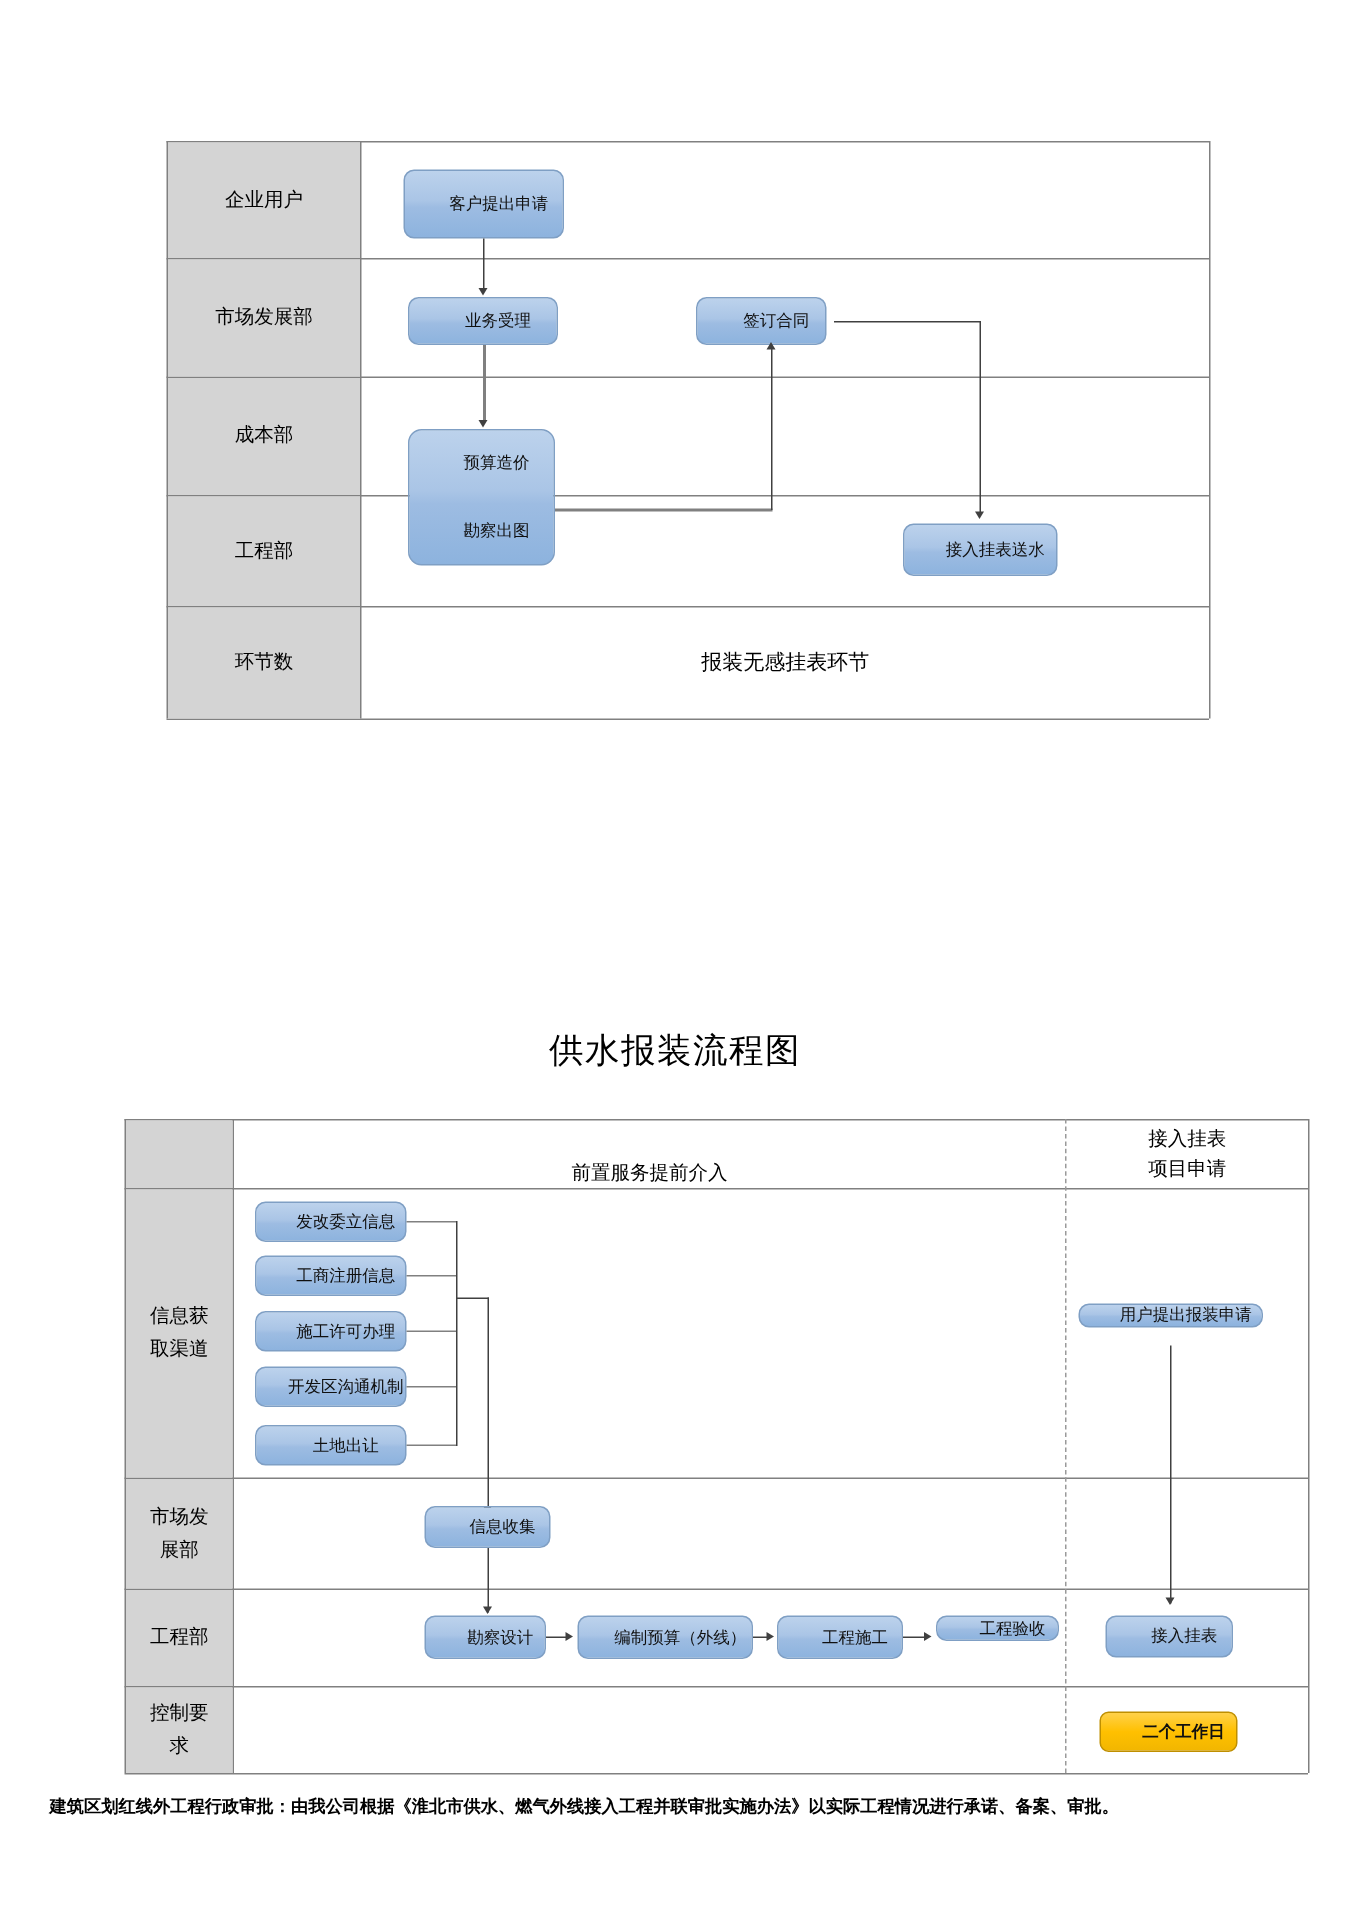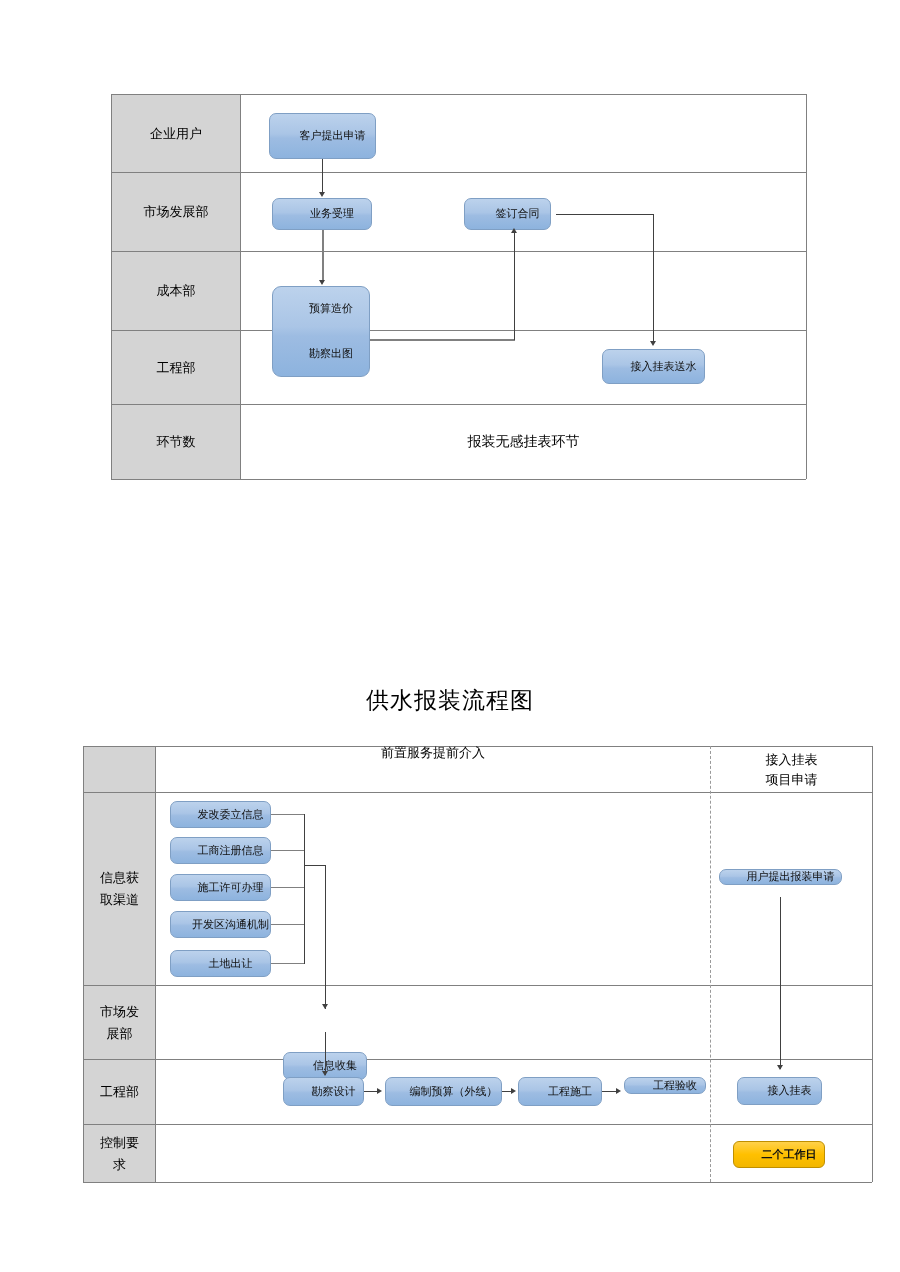--- a/index.html
+++ b/index.html
@@ -205,21 +205,21 @@
     <div class="hline" style="left:83px;top:985px;width:789px;"></div>
     <div class="hline" style="left:83px;top:1059px;width:789px;"></div>
     <div class="hline" style="left:83px;top:1124px;width:789px;"></div>
     <div class="hline" style="left:83px;top:1182px;width:789px;"></div>
     <div class="vline" style="left:83px;top:746px;height:436px;"></div>
     <div class="vline" style="left:155px;top:746px;height:436px;"></div>
     <div class="vline dashed" style="left:710px;top:746px;height:436px;"></div>
     <div class="vline" style="left:872px;top:746px;height:436px;"></div>
 
     <div class="labelcell" style="left:84px;top:747px;width:71px;height:45px;"></div>
-    <div class="headcell" style="left:156px;top:730px;width:554px;height:45px;">前置服务提前介入</div>
+    <div class="headcell" style="left:156px;top:760px;width:554px;height:45px;">前置服务提前介入</div>
     <div class="headcell" style="left:711px;top:747px;width:161px;height:45px;">接入挂表
 项目申请</div>
 
     <div class="labelcell" style="left:84px;top:793px;width:71px;height:192px;">
         <span style="white-space:pre-line">信息获
 取渠道</span>
       </div>
     <div class="labelcell" style="left:84px;top:986px;width:71px;height:73px;">
         <span style="white-space:pre-line">市场发
 展部</span>
@@ -241,21 +241,21 @@
     <div class="conn h grey" style="left:271px;top:814px;width:33px;"></div>
     <div class="conn h grey" style="left:271px;top:850px;width:33px;"></div>
     <div class="conn h grey" style="left:271px;top:887px;width:33px;"></div>
     <div class="conn h grey" style="left:271px;top:924px;width:33px;"></div>
     <div class="conn h grey" style="left:271px;top:963px;width:33px;"></div>
     <div class="conn v" style="left:304px;top:814px;height:150px;"></div>
     <div class="conn h" style="left:304px;top:865px;width:22px;"></div>
     <div class="conn v" style="left:325px;top:865px;height:144px;"></div>
     <div class="arrowhead down" style="left:322px;top:1004px;"></div>
 
-    <div class="box" style="left:283px;top:1004px;width:84px;height:28px;margin-top:48px;">信息收集</div>
+    <div class="box" style="left:283px;top:1004px;width:84px;height:28px;">信息收集</div>
 
     <div class="conn v" style="left:325px;top:1032px;height:43px;"></div>
     <div class="arrowhead down" style="left:322px;top:1071px;"></div>
 
     <div class="box" style="left:283px;top:1077px;width:81px;height:29px;">勘察设计</div>
     <div class="box" style="left:385px;top:1077px;width:117px;height:29px;">编制预算（外线）</div>
     <div class="box" style="left:518px;top:1077px;width:84px;height:29px;">工程施工</div>
     <div class="box" style="left:624px;top:1077px;width:82px;height:17px;">工程验收</div>
 
     <div class="conn h" style="left:364px;top:1091px;width:14px;"></div>
@@ -267,14 +267,15 @@
 
     <div class="box" style="left:719px;top:869px;width:123px;height:16px;">用户提出报装申请</div>
     <div class="conn v" style="left:780px;top:897px;height:172px;"></div>
     <div class="arrowhead down" style="left:777px;top:1065px;"></div>
 
     <div class="box" style="left:737px;top:1077px;width:85px;height:28px;">接入挂表</div>
 
     <div class="box orange" style="left:733px;top:1141px;width:92px;height:27px;">二个工作日</div>
   </div>
 
+  <div class="footnote">建筑区划红线外工程行政审批：由我公司根据《淮北市供水、燃气外线接入工程并联审批实施办法》以实际工程情况进行承诺、备案、审批。</div>
 
 </div>
 
 </body></html>

